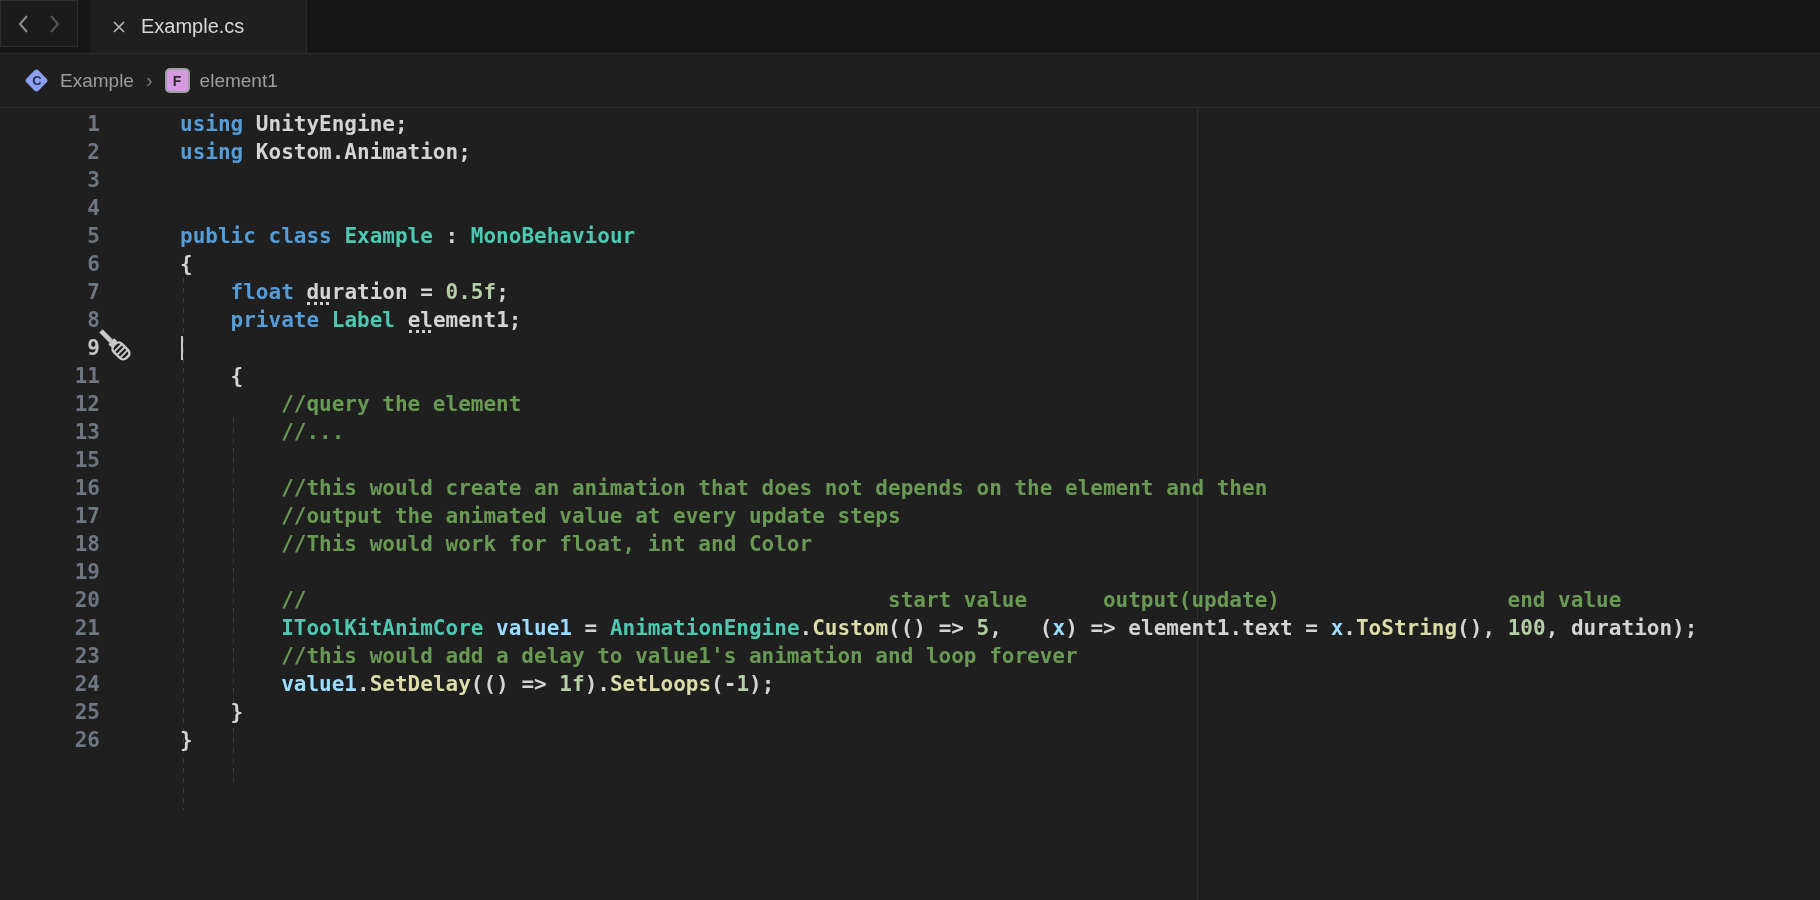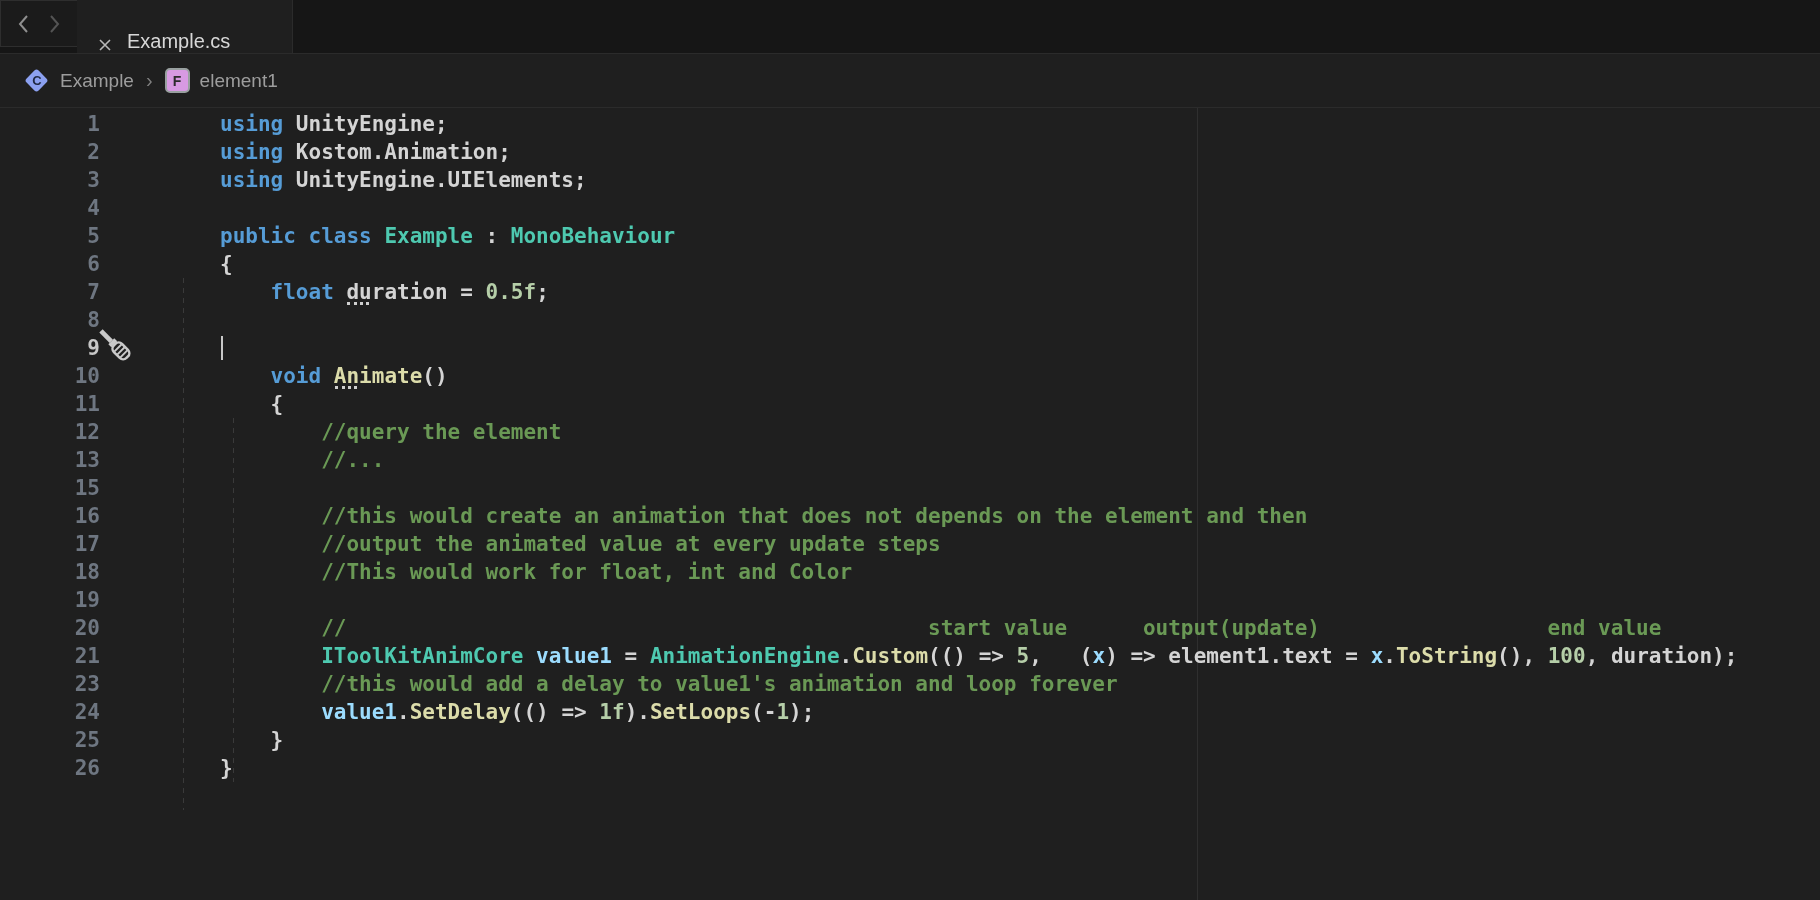--- a/index.html
+++ b/index.html
@@ -2,22 +2,22 @@
 <html style="--editor_bg: #1f1f1f; --tabbar_bg: #161616; --tab_active_bg: #1f1f1f; --border: #2b2b2b; --line_number: #6e7681; --line_number_active: #c6c6c6; --kw: #569cd6; --ty: #4ec9b0; --fn: #dcdcaa; --num: #b5cea8; --cm: #6a9955; --pl: #d4d4d4; --var: #9cdcfe; --breadcrumb_text: #9d9d9d; --class_icon_bg: #8ba0f0; --field_icon_bg: #d79ae2; --ruler: #2f2f2f; --guide: #3a3a3a; --cursor: #c8c8c8;"><head>
 <meta charset="utf-8">
 <style>
   html,body{margin:0;padding:0;width:1820px;height:900px;overflow:hidden;
     background:#1f1f1f;font-family:"Liberation Sans","DejaVu Sans",sans-serif;}
   
   .tabbar{position:absolute;top:0;left:0;right:0;height:53px;background:var(--tabbar_bg);
     border-bottom:1px solid var(--border);}
   .nav-box{position:absolute;left:0;top:0;width:76px;height:45px;background:#1b1b1b;
     border:1px solid #2e2e2e;display:flex;align-items:center;justify-content:center;gap:12px;}
-  .tab{position:absolute;left:77px;top:0;height:53px;width:216px;background:var(--tab_active_bg);
-    border-right:1px solid var(--border);display:flex;align-items:flex-end;padding-left:20px;
+  .tab{position:absolute;left:91px;top:0;height:53px;width:216px;background:var(--tab_active_bg);
+    border-right:1px solid var(--border);display:flex;align-items:center;padding-left:20px;
     gap:14px;color:#d7d7d7;font-size:20px;box-sizing:border-box;}
   
   .breadcrumbs{position:absolute;top:54px;left:0;right:0;height:53px;background:var(--editor_bg);
     border-bottom:1px solid var(--border);display:flex;align-items:center;padding-left:24px;
     gap:10px;font-size:19px;color:var(--breadcrumb_text);}
   .crumb{cursor:default;}
   .sep{color:#7f7f7f;font-size:20px;padding:0 2px;}
   .class-icon{position:relative;width:26px;height:26px;flex:0 0 auto;}
   .class-icon .diamond{position:absolute;left:4px;top:4px;width:17px;height:17px;
     background:var(--class_icon_bg);transform:rotate(45deg);border-radius:3px;}
@@ -32,21 +32,21 @@
   .guide{position:absolute;width:1px;
     background:repeating-linear-gradient(to bottom,var(--guide) 0 5px,transparent 5px 10px);}
   .g1{left:183px;top:170px;height:532px;}
   .g2{left:233px;top:310px;height:364px;}
   .code-area{position:absolute;top:0;left:0;right:0;padding-top:2px;
     font-family:"DejaVu Sans Mono","Liberation Mono",monospace;font-size:21px;line-height:28px;
     font-weight:600;}
   .row{display:flex;height:28px;}
   .ln{width:100px;text-align:right;color:var(--line_number);flex:0 0 auto;}
   .ln.active{color:var(--line_number_active);}
-  .lc{margin-left:120px;white-space:pre;position:relative;}
+  .lc{margin-left:80px;white-space:pre;position:relative;}
   .tk-kw{color:var(--kw);} .tk-ty{color:var(--ty);} .tk-fn{color:var(--fn);}
   .tk-num{color:var(--num);} .tk-cm{color:var(--cm);} .tk-pl{color:var(--pl);}
   .tk-var{color:var(--var);}
   .hint{position:relative;display:inline-block;}
   .hint::after{content:"";position:absolute;left:1px;bottom:1px;width:22px;
     border-bottom:3px dotted #cfcfcf;}
   .cursor{position:absolute;left:1px;top:2px;width:2px;height:24px;background:var(--cursor);}
   .screwdriver{position:absolute;left:92px;top:214px;width:46px;height:46px;}
 </style>
 </head>
@@ -90,48 +90,44 @@
       <div class="row">
         <span class="ln">1</span>
         <span class="lc"><span class="tk-kw">using</span><span class="tk-pl"> UnityEngine;</span></span>
       </div>
       <div class="row">
         <span class="ln">2</span>
         <span class="lc"><span class="tk-kw">using</span><span class="tk-pl"> Kostom.Animation;</span></span>
       </div>
       <div class="row">
         <span class="ln">3</span>
-        <span class="lc"><span class="tk-kw">using</span><span class="tk-pl"> UnityEngine.UIElements;</span></span>
       </div>
       <div class="row">
         <span class="ln">4</span>
         <span class="lc"></span>
       </div>
       <div class="row">
         <span class="ln">5</span>
         <span class="lc"><span class="tk-kw">public class</span><span class="tk-pl"> </span><span class="tk-ty">Example</span><span class="tk-pl"> : </span><span class="tk-ty">MonoBehaviour</span></span>
       </div>
       <div class="row">
         <span class="ln">6</span>
         <span class="lc"><span class="tk-pl">{</span></span>
       </div>
       <div class="row">
         <span class="ln">7</span>
         <span class="lc"><span class="tk-pl">    </span><span class="tk-kw">float</span><span class="tk-pl"> </span><span class="tk-pl hint">duration</span><span class="tk-pl"> = </span><span class="tk-num">0.5f</span><span class="tk-pl">;</span></span>
       </div>
       <div class="row">
         <span class="ln">8</span>
+        <span class="lc"><span class="tk-pl">    </span><span class="tk-kw">private</span><span class="tk-pl"> </span><span class="tk-ty">Label</span><span class="tk-pl"> </span><span class="tk-pl hint">element1</span><span class="tk-pl">;</span></span>
       </div>
       <div class="row">
         <span class="ln active">9</span>
         <span class="lc"><span class="cursor"></span></span>
-      </div>
-      <div class="row">
-        <span class="ln">10</span>
-        <span class="lc"><span class="tk-pl">    </span><span class="tk-kw">void</span><span class="tk-pl"> </span><span class="tk-fn hint">Animate</span><span class="tk-pl">()</span></span>
       </div>
       <div class="row">
         <span class="ln">11</span>
         <span class="lc"><span class="tk-pl">    {</span></span>
       </div>
       <div class="row">
         <span class="ln">12</span>
         <span class="lc"><span class="tk-cm">        //query the element</span></span>
       </div>
       <div class="row">

